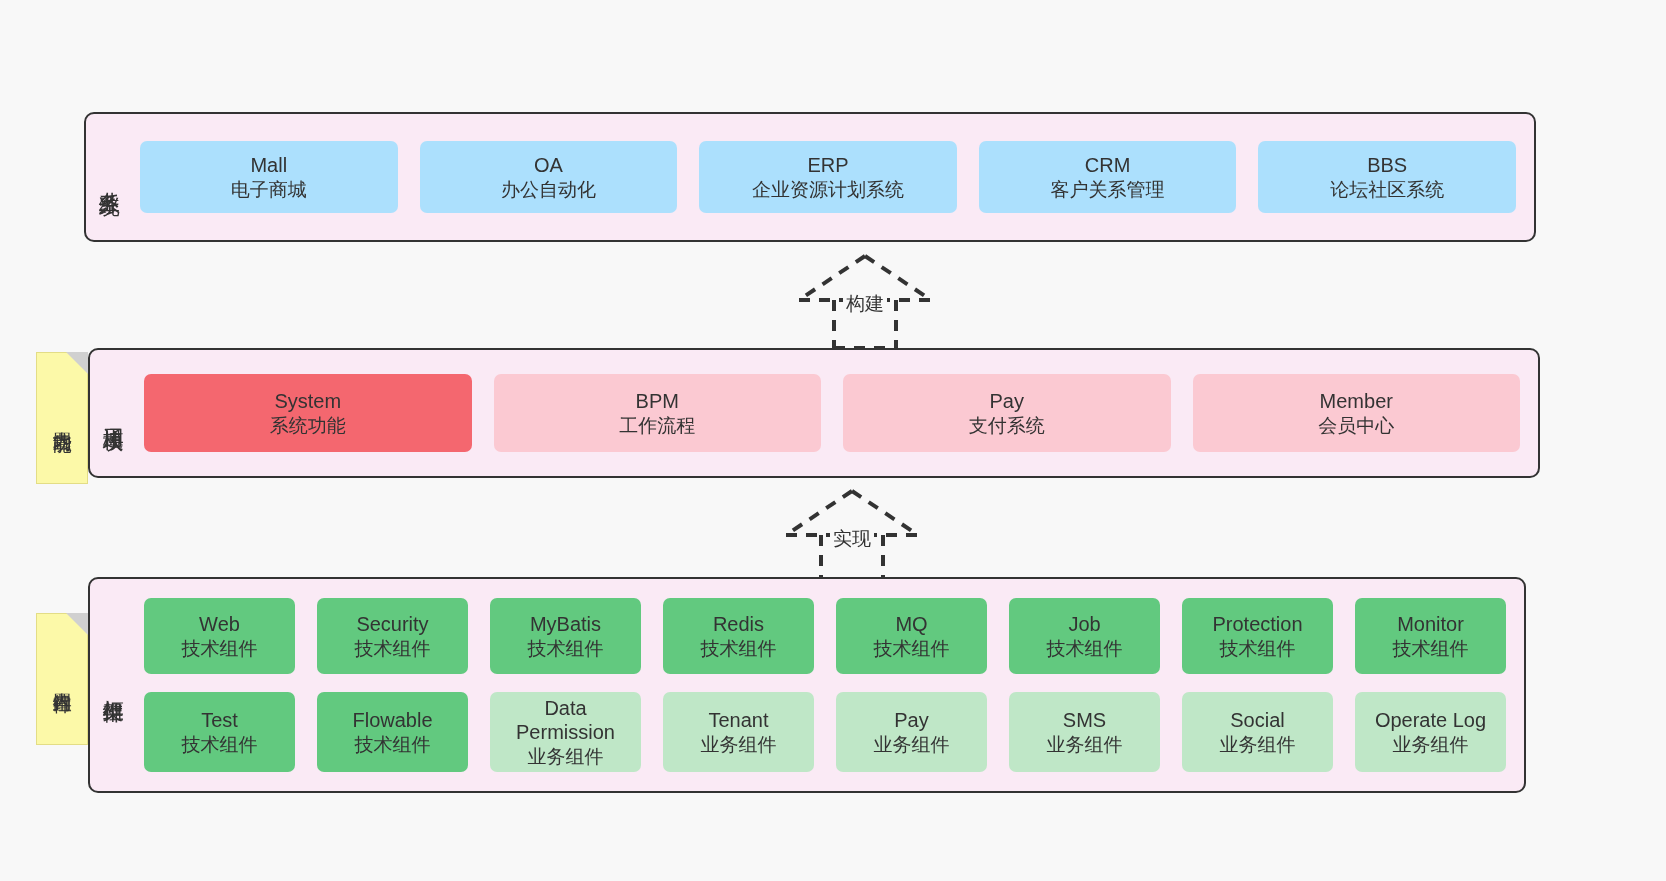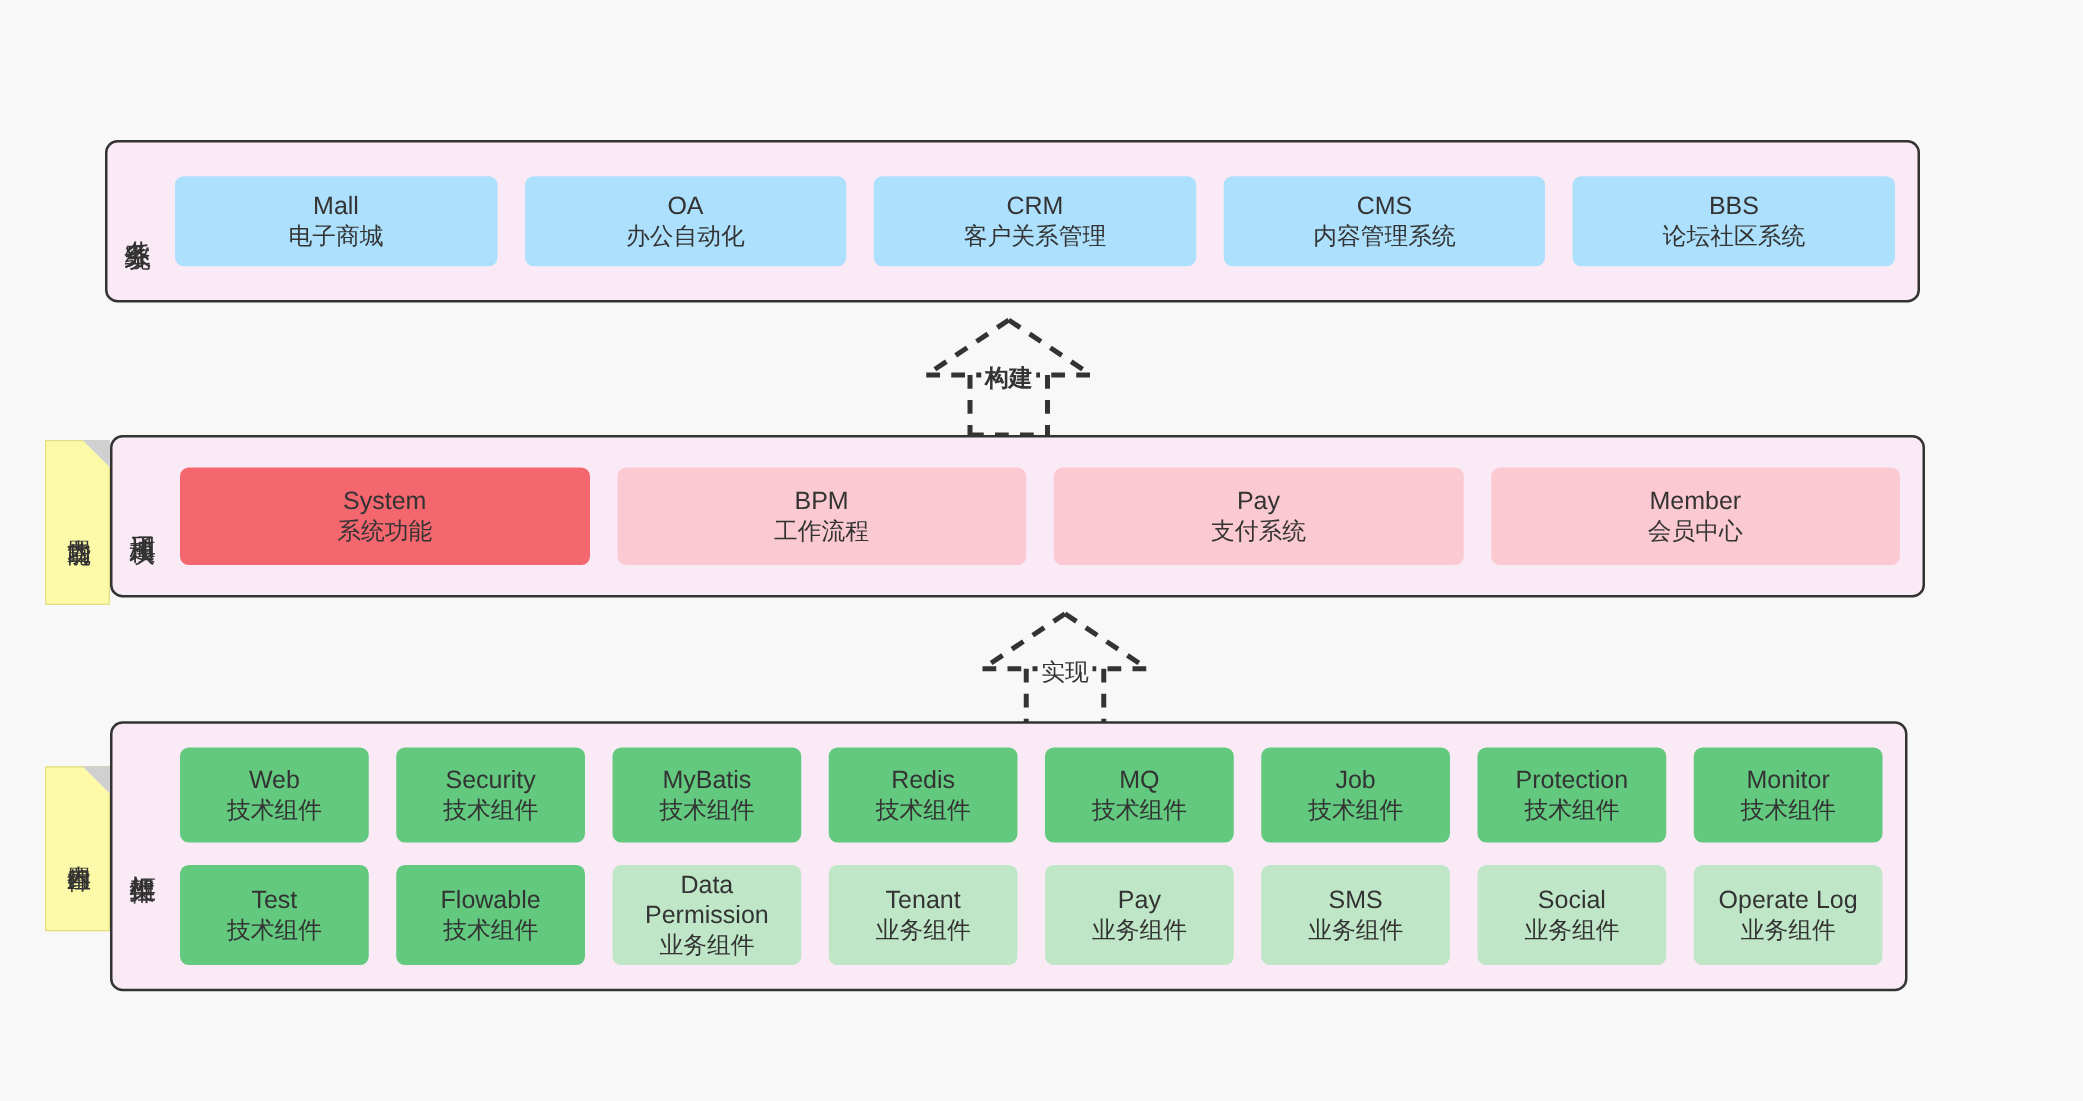--- a/index.html
+++ b/index.html
@@ -140,47 +140,47 @@
     top: 42px;
     transform: translateX(-50%);
     background: #f8f8f8;
     padding: 0 3px;
     font-size: 19px;
     line-height: 1.1;
     color: #333333;
     white-space: nowrap;
     user-select: none;
   }
-  .conn-1 { left: 727px; top: 252px; font-weight: bold; }
+  .conn-1 { left: 785px; top: 252px; }
   .conn-2 { left: 772px; top: 487px; }
 </style>
 </head>
 <body>
 
 <div class="canvas">
 
   <div class="layer biz-layer">
     <div class="layer-title">业务系统</div>
     <div class="layer-body">
       <div class="row">
         <div class="card">
           <span class="t1">Mall</span>
           <span class="t2">电子商城</span>
         </div>
         <div class="card">
           <span class="t1">OA</span>
           <span class="t2">办公自动化</span>
         </div>
         <div class="card">
+          <span class="t1">ERP</span>
+          <span class="t2">企业资源计划系统</span>
+        </div>
+        <div class="card">
           <span class="t1">CRM</span>
           <span class="t2">客户关系管理</span>
-        </div>
-        <div class="card">
-          <span class="t1">CMS</span>
-          <span class="t2">内容管理系统</span>
         </div>
         <div class="card">
           <span class="t1">BBS</span>
           <span class="t2">论坛社区系统</span>
         </div>
       </div>
     </div>
   </div>
 
   <div class="connector conn-1">

